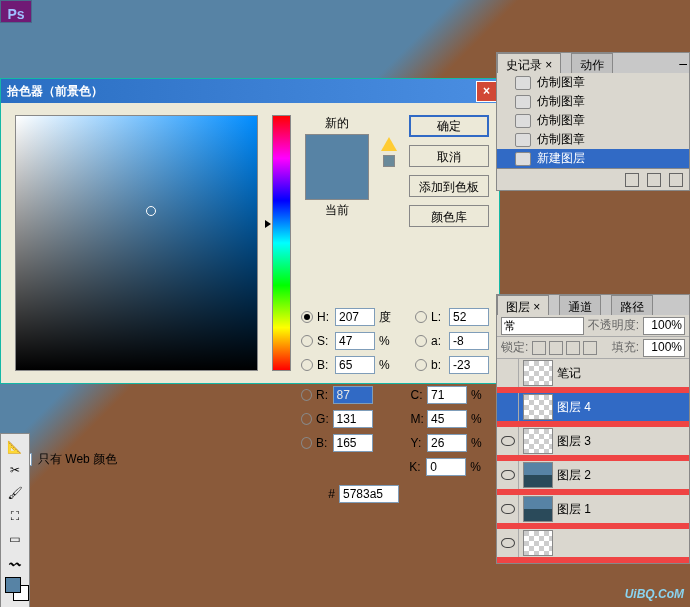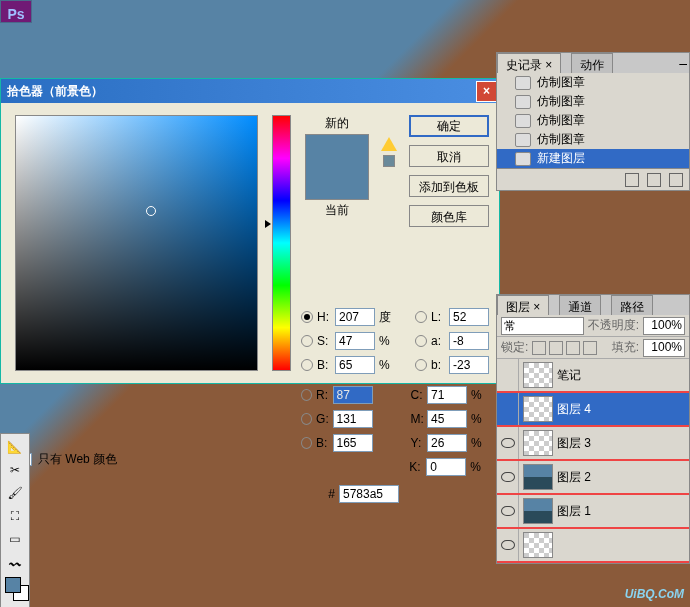--- a/index.html
+++ b/index.html
@@ -61,21 +61,21 @@
 
 .panel-layers{position:absolute;left:496px;top:294px;width:194px;background:#dad7cf;border:1px solid #888}
 .ly-opts{height:22px;display:flex;align-items:center;padding:0 4px;gap:4px;border-bottom:1px solid #aaa}
 .ly-select{flex:1;height:18px;border:1px solid #888;background:#fff;padding:0 2px}
 .ly-lbl{color:#666}
 .ly-pct{width:42px;height:18px;border:1px solid #888;background:#fff;text-align:right;padding:0 2px}
 .ly-locks{height:22px;display:flex;align-items:center;padding:0 4px;gap:4px;border-bottom:1px solid #aaa}
 .lock-icons{display:flex;gap:3px}
 .lock-i{width:14px;height:14px;border:1px solid #888}
 .ly-list{}
-.ly-item{display:flex;align-items:center;height:34px;border-bottom:2px solid #ef4444}
+.ly-item{display:flex;align-items:center;height:34px;border-bottom:6px solid #ef4444}
 .ly-item.sel{background:#316ac5;color:#fff}
 .ly-eye{width:22px;height:100%;border-right:1px solid #aaa;display:flex;align-items:center;justify-content:center}
 .eye{width:14px;height:10px;border:1px solid #444;border-radius:50%/60%}
 .ly-thumb{width:30px;height:26px;border:1px solid #888;margin:0 4px;background:repeating-conic-gradient(#fff 0 25%,#ccc 0 50%) 0 0/10px 10px}
 .ly-thumb.img{background:linear-gradient(#5783a5 50%,#2a4a5a 50%)}
 .ly-name{flex:1}
 .watermark{position:absolute;right:6px;bottom:4px;color:#8ad4f0;font-weight:bold;font-style:italic;font-size:18px;font-family:Arial}
 </style>
 </head>
 <body>

